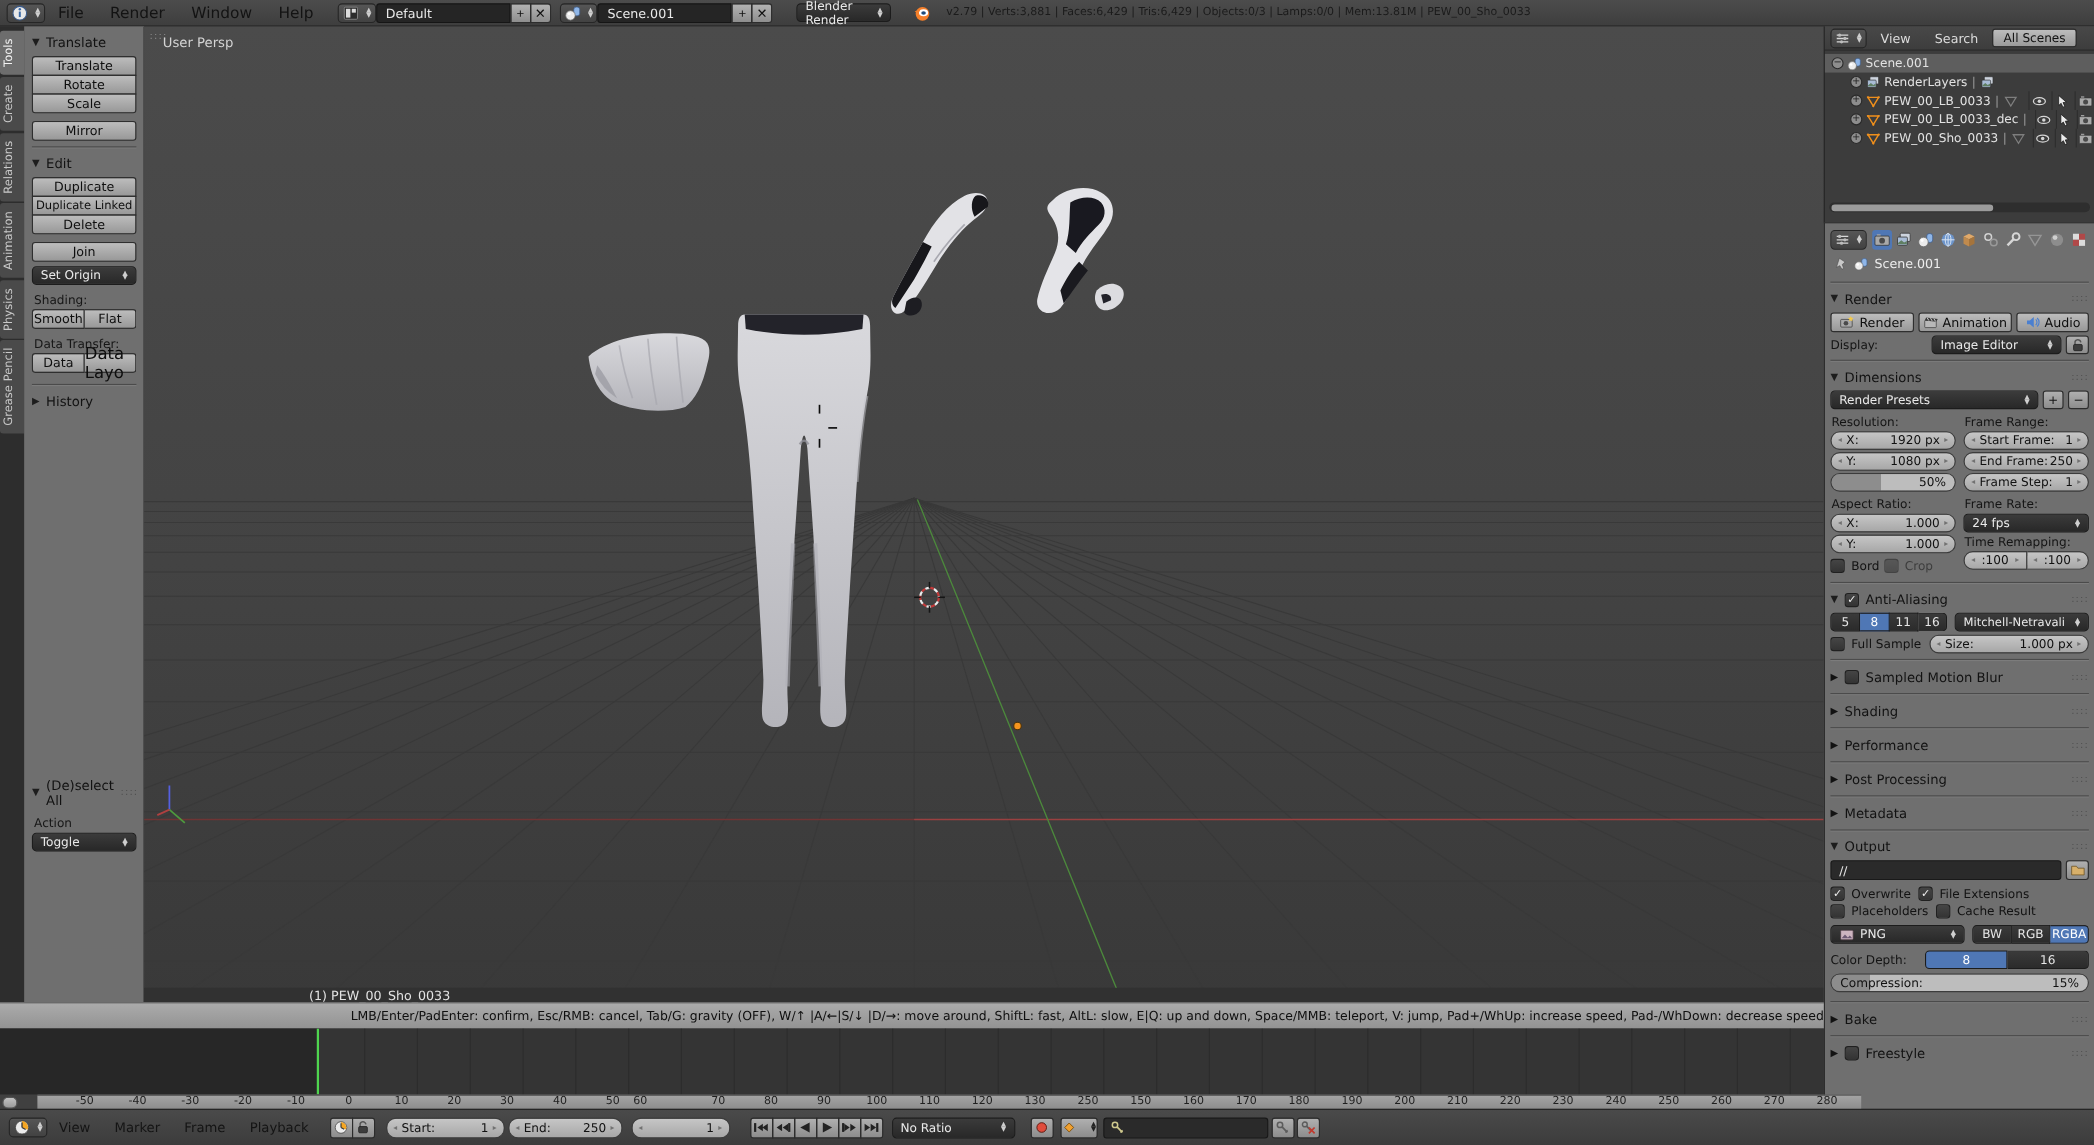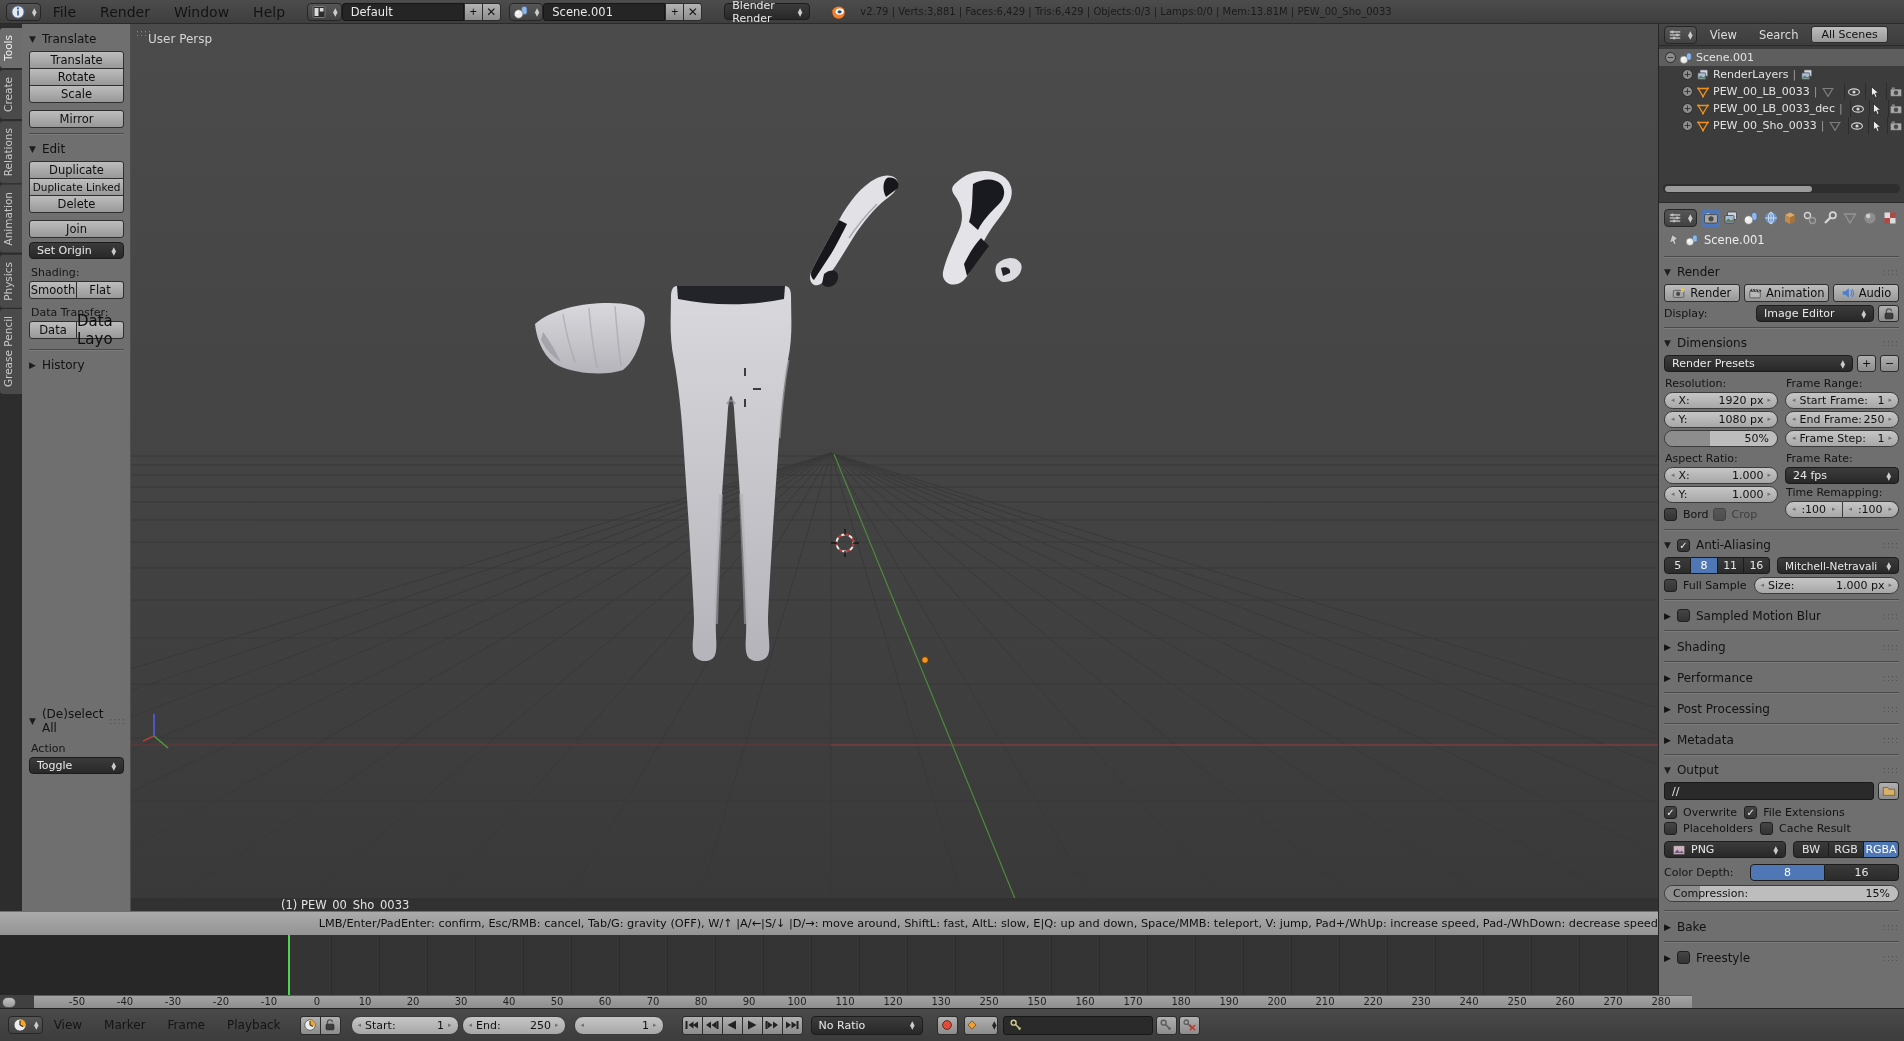--- a/index.html
+++ b/index.html
@@ -1072,21 +1072,21 @@
       <span class="tick" style="left: 91px;">-40</span>
       <span class="tick" style="left: 139px;">-30</span>
       <span class="tick" style="left: 187px;">-20</span>
       <span class="tick" style="left: 235px;">-10</span>
       <span class="tick" style="left: 283px;">0</span>
       <span class="tick" style="left: 331px;">10</span>
       <span class="tick" style="left: 379px;">20</span>
       <span class="tick" style="left: 427px;">30</span>
       <span class="tick" style="left: 475px;">40</span>
       <span class="tick" style="left: 523px;">50</span>
-      <span class="tick" style="left: 571px;">60</span>
+      <span class="tick" style="left: 548px;">60</span>
       <span class="tick" style="left: 619px;">70</span>
       <span class="tick" style="left: 667px;">80</span>
       <span class="tick" style="left: 715px;">90</span>
       <span class="tick" style="left: 763px;">100</span>
       <span class="tick" style="left: 811px;">110</span>
       <span class="tick" style="left: 859px;">120</span>
       <span class="tick" style="left: 907px;">130</span>
       <span class="tick" style="left: 955px;">250</span>
       <span class="tick" style="left: 1003px;">150</span>
       <span class="tick" style="left: 1051px;">160</span>

